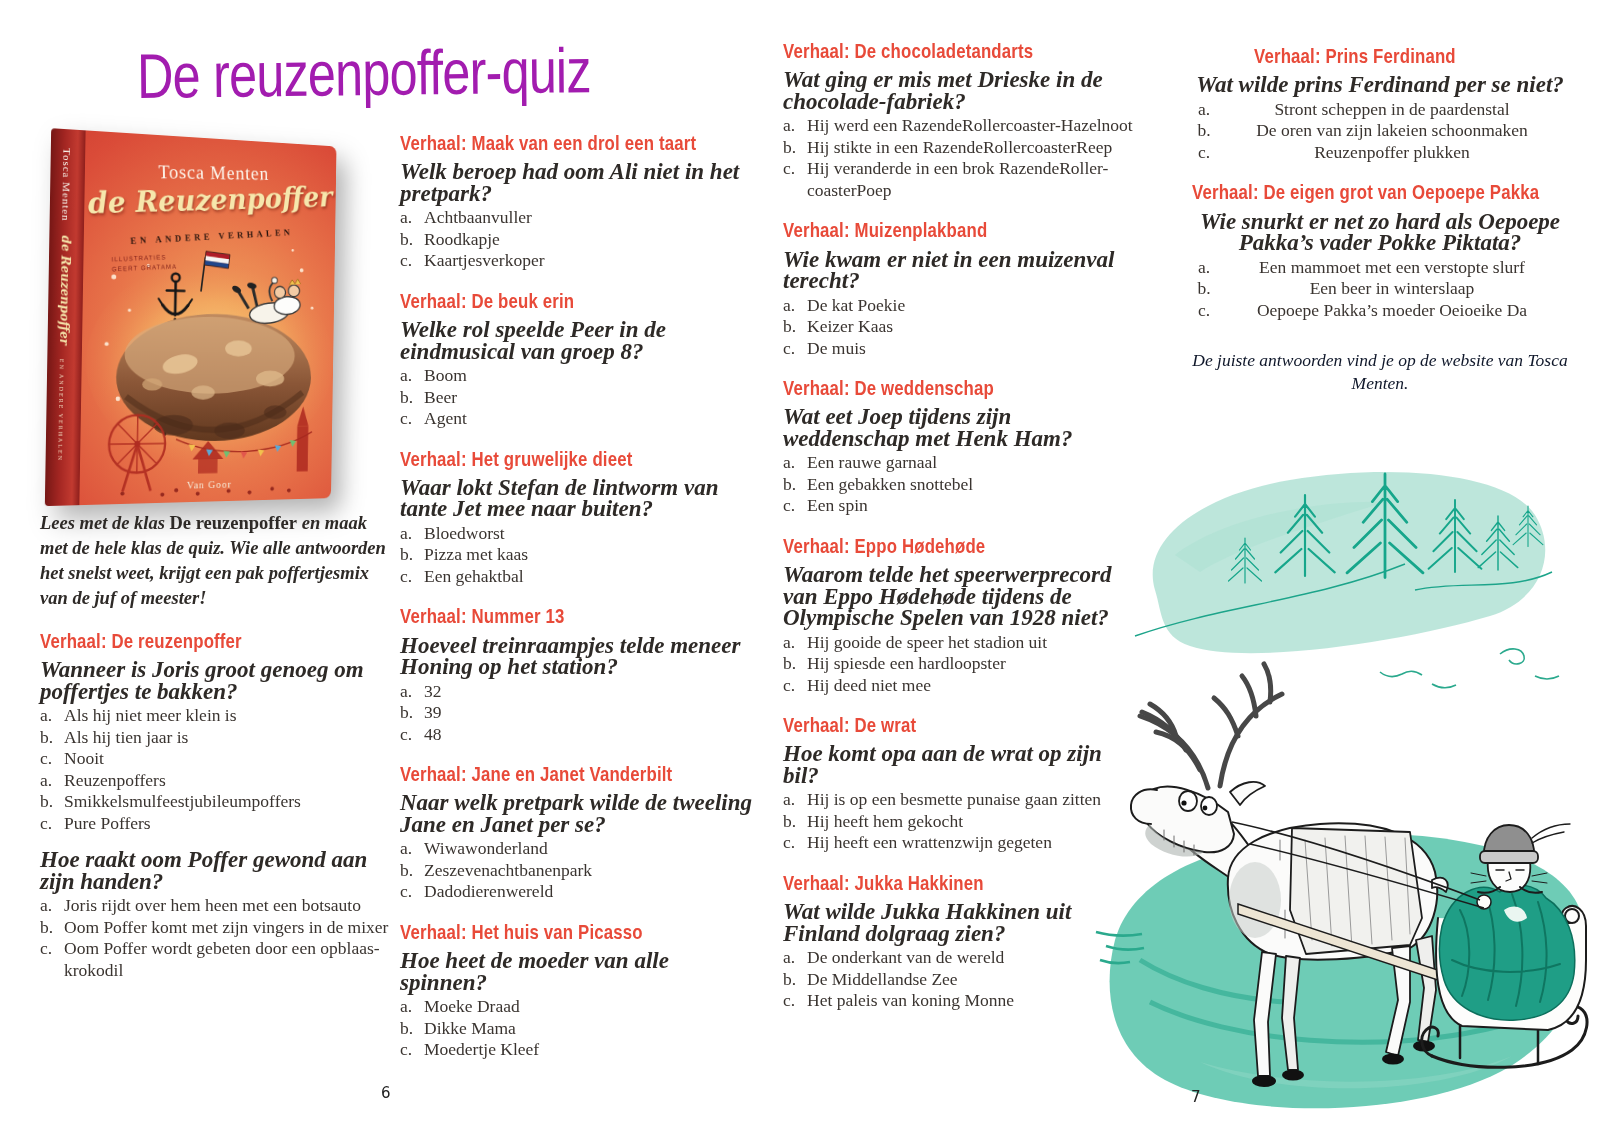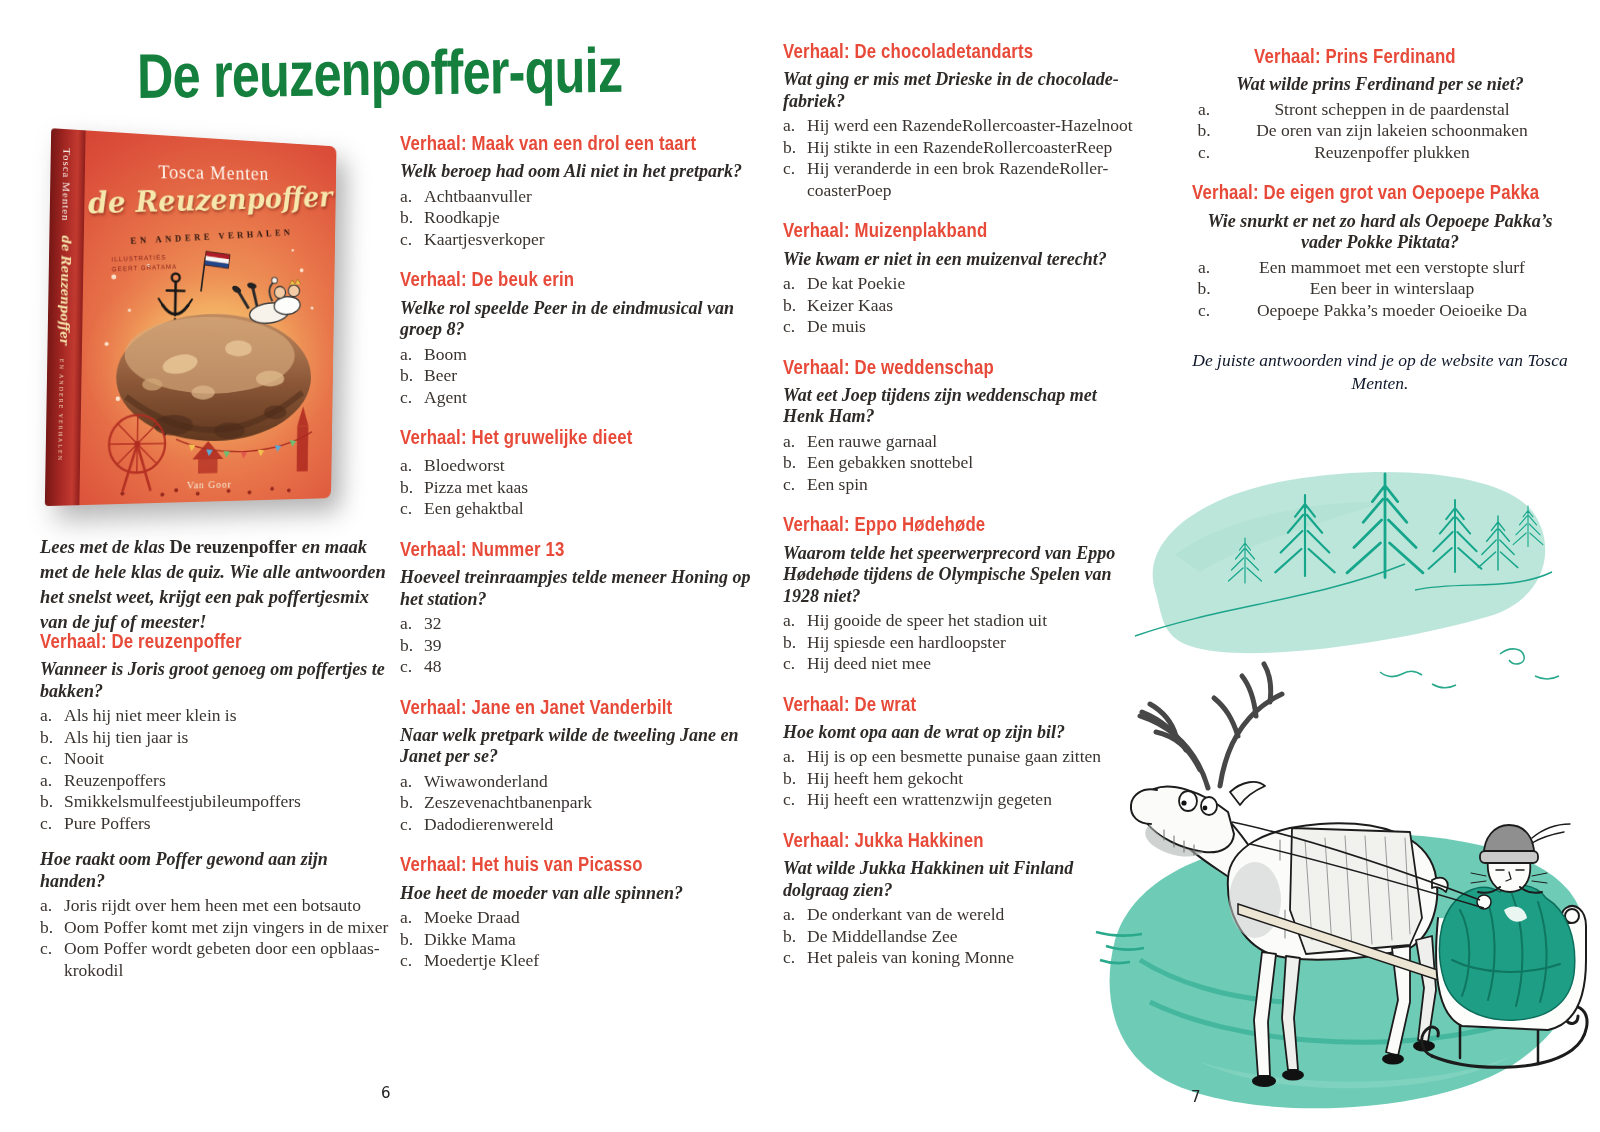--- a/index.html
+++ b/index.html
@@ -3,48 +3,48 @@
 <meta charset="utf-8">
 <style>
   html,body{margin:0;padding:0;}
   body{
     width:1600px;height:1132px;position:relative;background:#ffffff;
     font-family:"Liberation Serif",serif;color:#342F2B;overflow:hidden;
   }
   
   #main-title{
     position:absolute;left:137px;top:40px;margin:0;z-index:3;
-    font-family:"Liberation Sans",sans-serif;font-weight:700;
-    font-size:63px;letter-spacing:-1px;color:#15803d;white-space:nowrap;
+    font-family:"Liberation Sans",sans-serif;font-weight:400;
+    font-size:63px;letter-spacing:-1px;color:#a21caf;white-space:nowrap;
   }
   #main-title>span{display:inline-block;transform:scaleX(.8) rotate(-.6deg);transform-origin:left center;}
   
   .col{position:absolute;z-index:2;}
   #col0{left:40px;top:628px;width:352px;}
   #col1{left:400px;top:130px;width:352px;}
   #col2{left:783px;top:38px;width:356px;}
   #col3{left:1192px;top:43px;width:376px;text-align:center;}
   .quiz-section{margin:0 0 10px 0;}
   .vh{
     margin:16px 0 5px;font-family:"Liberation Sans",sans-serif;font-weight:700;
     font-size:21px;line-height:1.25;color:#E84A39;white-space:nowrap;
   }
   .vh>span{display:inline-block;transform:scaleX(.8);transform-origin:left center;letter-spacing:.2px;}
   .col .quiz-section:first-child .vh{margin-top:0;}
   .question{
     margin:15px 0 3px;font-weight:700;font-style:italic;
-    font-size:18px;line-height:21.5px;color:#2E2A27;
+    font-size:23px;line-height:21.5px;color:#2E2A27;
   }
   .vh + .question{margin-top:0;}
   .option{display:flex;font-size:17.5px;line-height:21.5px;color:#3A3430;}
   .opt-letter{flex:0 0 24px;}
   .opt-text{flex:1;}
   
   #intro{
-    position:absolute;left:40px;top:516px;width:356px;z-index:2;
+    position:absolute;left:40px;top:492px;width:356px;z-index:2;
     font-weight:700;font-style:italic;font-size:18.5px;line-height:25px;color:#2E2A27;
   }
   #intro .bookref{font-style:normal;}
   
   .note{font-style:italic;font-size:17.5px;line-height:23px;margin-top:28px;color:#0f172a;}
   
   .pagenum{position:absolute;z-index:3;font-family:"DejaVu Sans",sans-serif;font-size:15px;color:#222;}
   #pn-left{left:381px;top:1084px;}
   #pn-right{left:1191px;top:1088px;}
   
@@ -288,20 +288,21 @@
         <span class="opt-letter">b.</span>
         <span class="opt-text">Beer</span>
       </div>
       <div class="option">
         <span class="opt-letter">c.</span>
         <span class="opt-text">Agent</span>
       </div>
     </section>
     <section class="quiz-section">
       <h3 class="vh"><span>Verhaal: Het gruwelijke dieet</span></h3>
+      <p class="question">Waar lokt Stefan de lintworm van tante Jet mee naar buiten?</p>
       <div class="option">
         <span class="opt-letter">a.</span>
         <span class="opt-text">Bloedworst</span>
       </div>
       <div class="option">
         <span class="opt-letter">b.</span>
         <span class="opt-text">Pizza met kaas</span>
       </div>
       <div class="option">
         <span class="opt-letter">c.</span>

